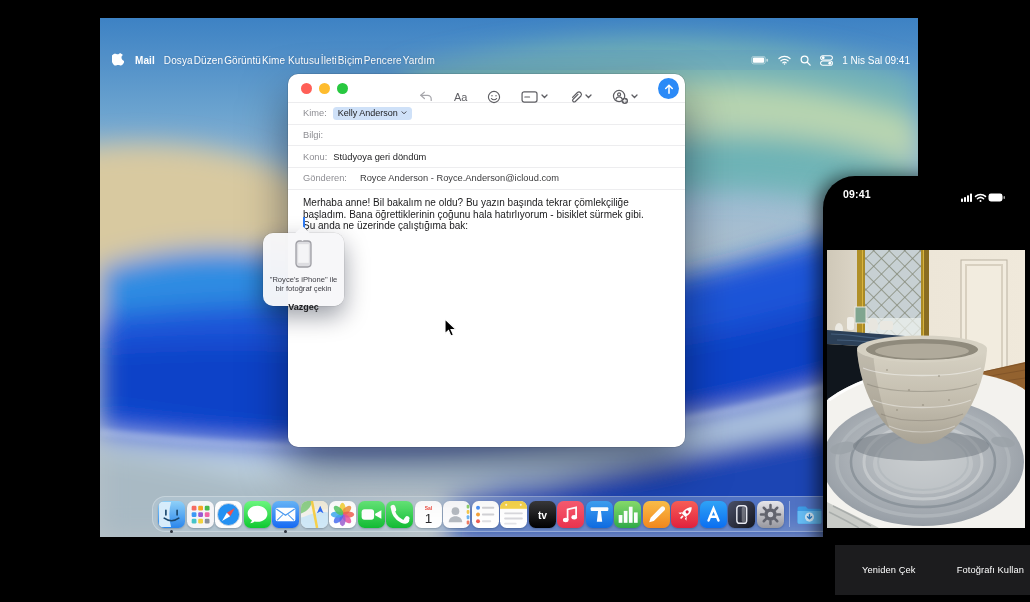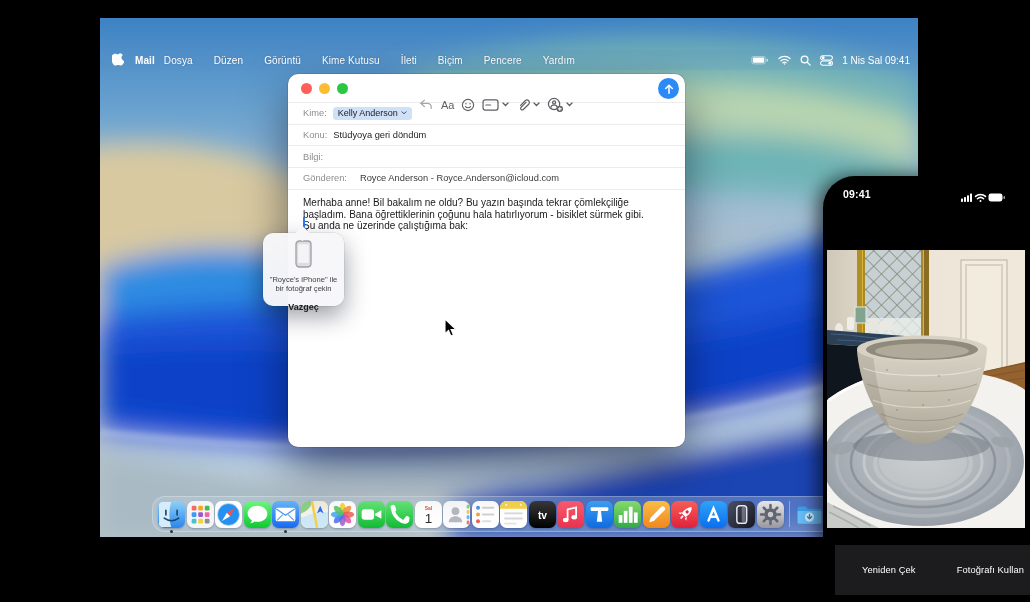--- a/index.html
+++ b/index.html
@@ -37,21 +37,21 @@
   .dock-dot { position:absolute; left:50%; bottom:-5px; width:3px; height:3px; margin-left:-1.5px;
     border-radius:50%; background:rgba(20,25,35,.85); }
   .dock-divider { width:1px; height:26px; margin:0 4px; background:rgba(255,255,255,.38); flex:0 0 auto; }
 
   
   .compose { position:absolute; left:188px; top:56px; width:397px; height:373px; z-index:5;
     background:#fff; border-radius:10px; box-shadow:0 22px 46px rgba(0,10,30,.5), 0 0 0 0.5px rgba(0,0,0,.2); }
   .cw-toolbar { position:relative; height:29px; border-bottom:1px solid #ececee; }
   .traffic { position:absolute; left:13px; top:9px; display:flex; gap:7px; }
   .tl { width:11px; height:11px; border-radius:50%; }
-  .cw-icons { position:absolute; left:130px; top:16px; height:29px; display:flex; align-items:center; gap:7px; color:#5e5e63; }
+  .cw-icons { position:absolute; left:130px; top:8px; height:29px; display:flex; align-items:center; gap:20px; color:#5e5e63; }
   .cw-icons .grp { display:flex; align-items:center; gap:2px; }
   .fmt-label { font-size:11px; color:#5e5e63; font-weight:500; }
   .send-btn { position:absolute; right:6px; top:4px; width:21px; height:21px; border-radius:50%;
     display:flex; align-items:center; justify-content:center; }
   .cw-row { position:relative; height:21.7px; display:flex; align-items:center; padding-left:15px;
     border-bottom:1px solid #ededef; font-size:9.3px; }
   .cw-label { color:#8e8e93; margin-right:6px; }
   .pill { display:inline-flex; align-items:center; gap:3px; background:#cfe1f8; border-radius:3.5px;
     padding:1.5px 5px; font-size:9px; color:#1c1c1e; }
   .cw-value { color:#1c1c1e; }
@@ -126,21 +126,21 @@
     </svg>
 
     <div class="menubar">
       <div class="menubar-left">
         <span class="apple">
           <svg width="12" height="14" viewBox="0 0 17 20" fill="#fff">
               <path d="M11.7 0c.1 1.1-.35 2.2-1.05 3-.72.82-1.9 1.45-2.95 1.37-.13-1.08.42-2.22 1.08-2.93C9.5.6 10.77.05 11.7 0zM15.3 15.9c-.55 1.24-.82 1.8-1.53 2.9-.99 1.53-2.39 3.44-4.12 3.45-1.54.02-1.94-1.02-4.03-1-2.09.01-2.53 1.03-4.07 1-1.73-.03-3.05-1.74-4.04-3.27C-5.3 14.7-5.6 9.5-3.4 6.7c1.04-1.4 2.62-2.3 4.2-2.3 1.64 0 2.67 1.03 4.03 1.03 1.32 0 2.12-1.03 4.02-1.03 1.41 0 2.9.77 3.97 2.1-3.49 1.91-2.92 6.89 2.48 9.4z" transform="translate(3.4 -3.2) scale(.95)"></path>
             </svg>
         </span>
         <span class="menu-app">Mail</span>
-        <span class="menu-items-host" style="display:flex;gap:21px;text-align:center;">
+        <span class="menu-items-host" style="display:flex;gap:1px;text-align:center;">
             <span class="menu-item">Dosya</span>
             <span class="menu-item">Düzen</span>
             <span class="menu-item">Görüntü</span>
             <span class="menu-item">Kime Kutusu</span>
             <span class="menu-item">İleti</span>
             <span class="menu-item">Biçim</span>
             <span class="menu-item">Pencere</span>
             <span class="menu-item">Yardım</span>
           </span>
       </div>
@@ -488,25 +488,25 @@
       <div class="cw-row">
         <span class="cw-label">Kime:</span>
         <span class="pill">
           <span>Kelly Anderson</span>
           <svg width="6" height="4" viewBox="0 0 7 5" fill="none" stroke="#3c3c43" stroke-width="1.2" stroke-linecap="round">
               <path d="M1 1 l2.5 2.5 L6 1"></path>
             </svg>
         </span>
       </div>
       <div class="cw-row">
+        <span class="cw-label">Bilgi:</span>
+      </div>
+      <div class="cw-row">
         <span class="cw-label">Konu:</span>
         <span class="cw-value">Stüdyoya geri döndüm</span>
-      </div>
-      <div class="cw-row">
-        <span class="cw-label">Bilgi:</span>
       </div>
       <div class="cw-row">
         <span class="cw-label">Gönderen:</span>
         <span class="cw-from" style="margin-left:7px;">Royce Anderson - Royce.Anderson@icloud.com</span>
       </div>
 
       <div class="cw-body">Merhaba anne! Bil bakalım ne oldu? Bu yazın başında tekrar çömlekçiliğe başladım. Bana öğrettiklerinin çoğunu hala hatırlıyorum - bisiklet sürmek gibi. Şu anda ne üzerinde çalıştığıma bak:</div>
       <div class="caret"></div>
     </div>
 

